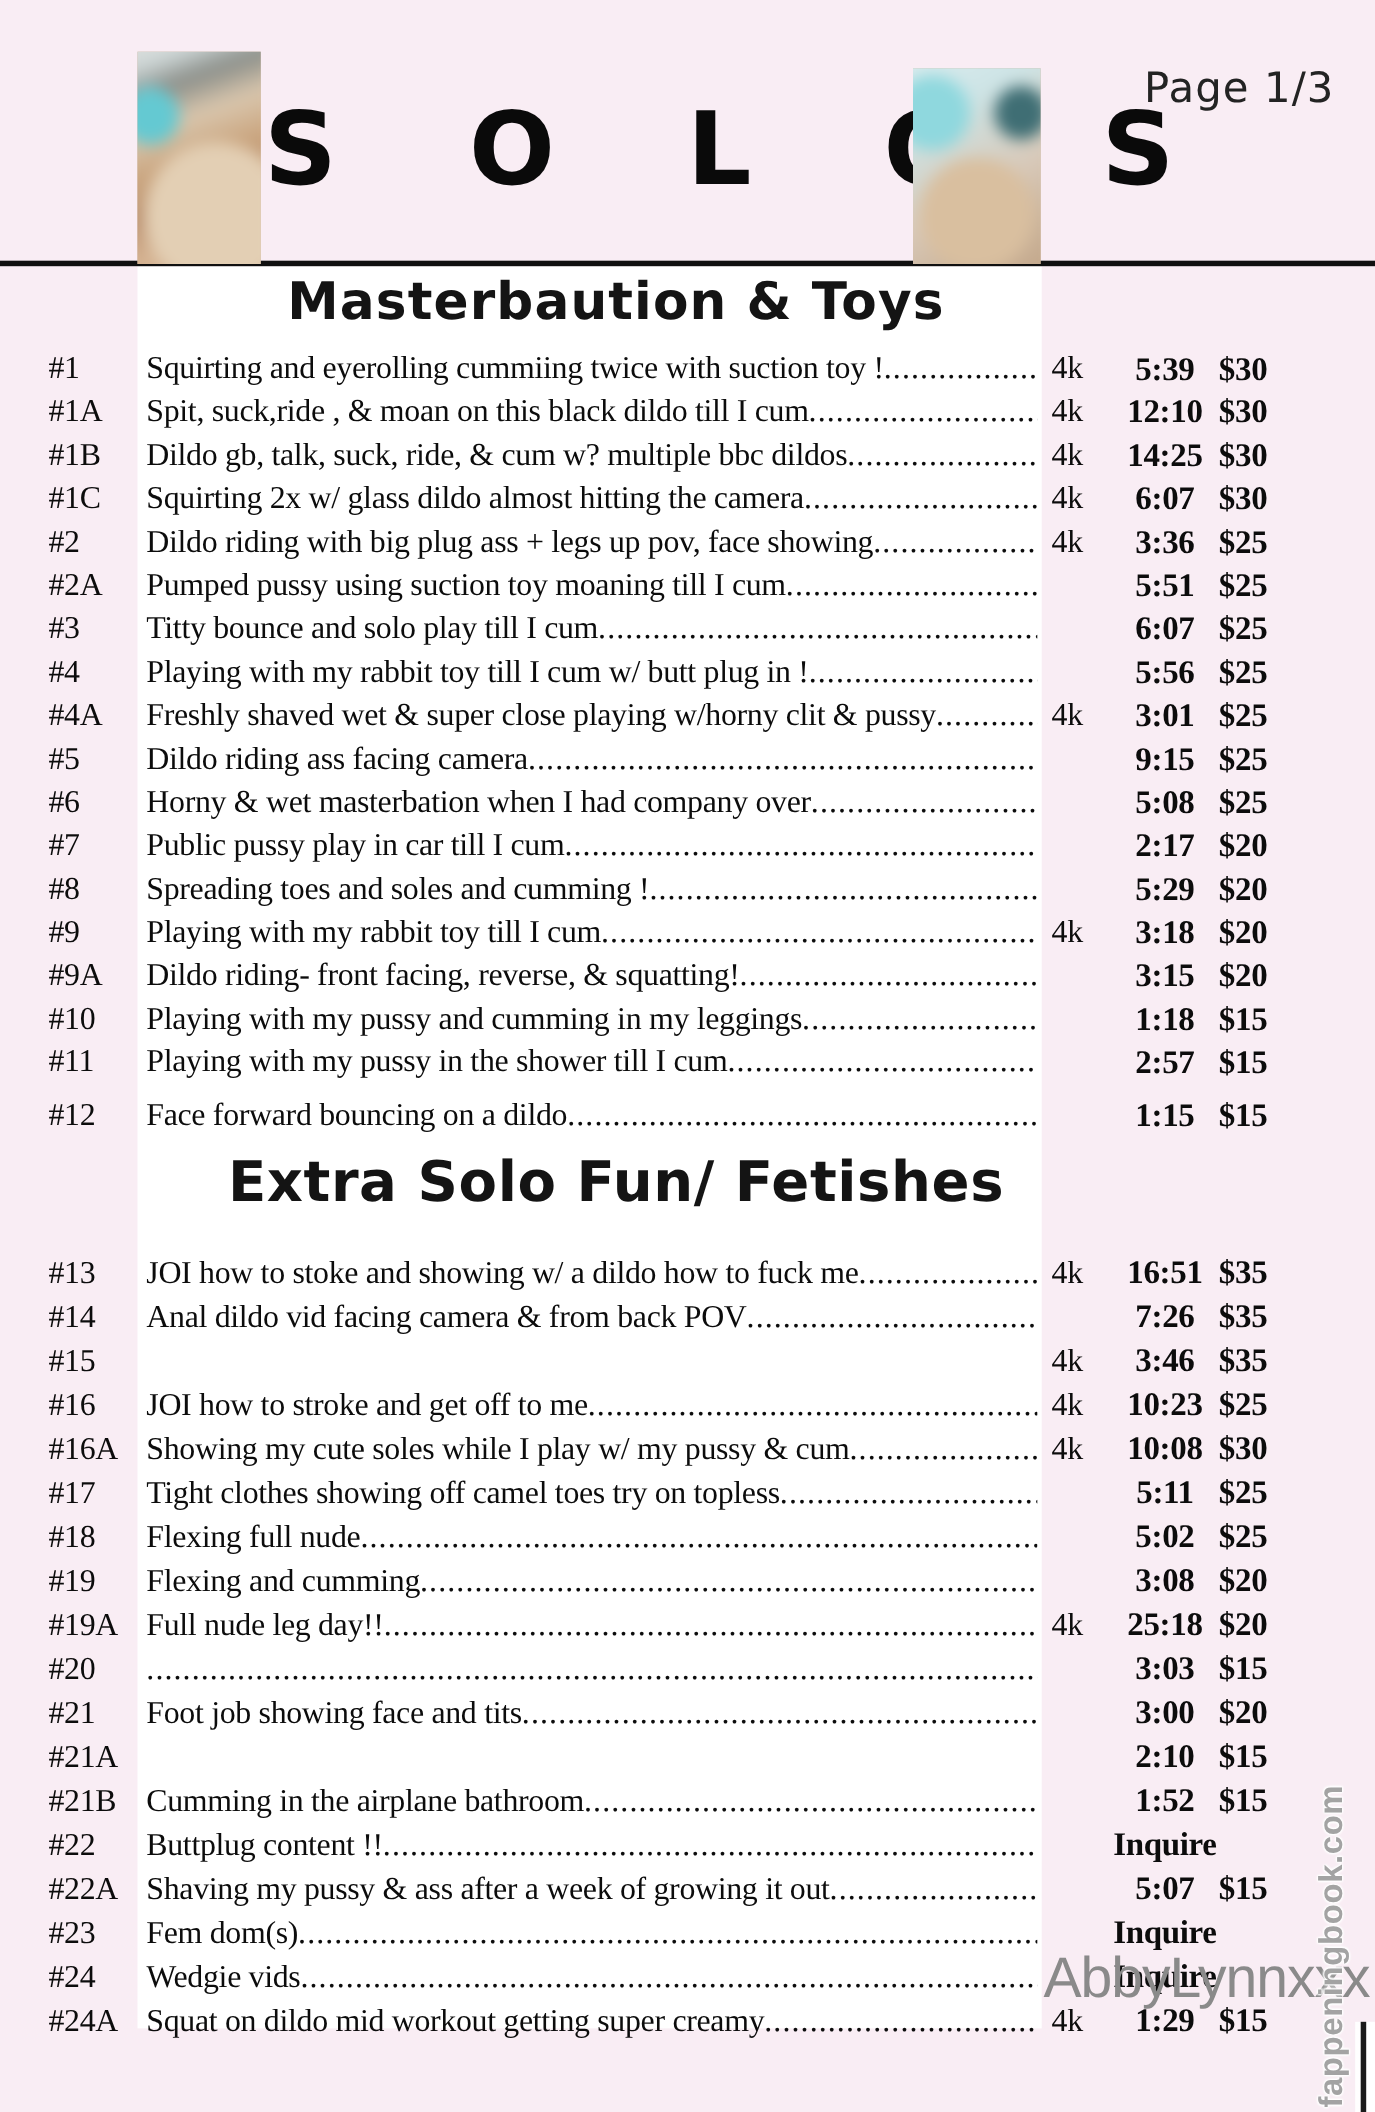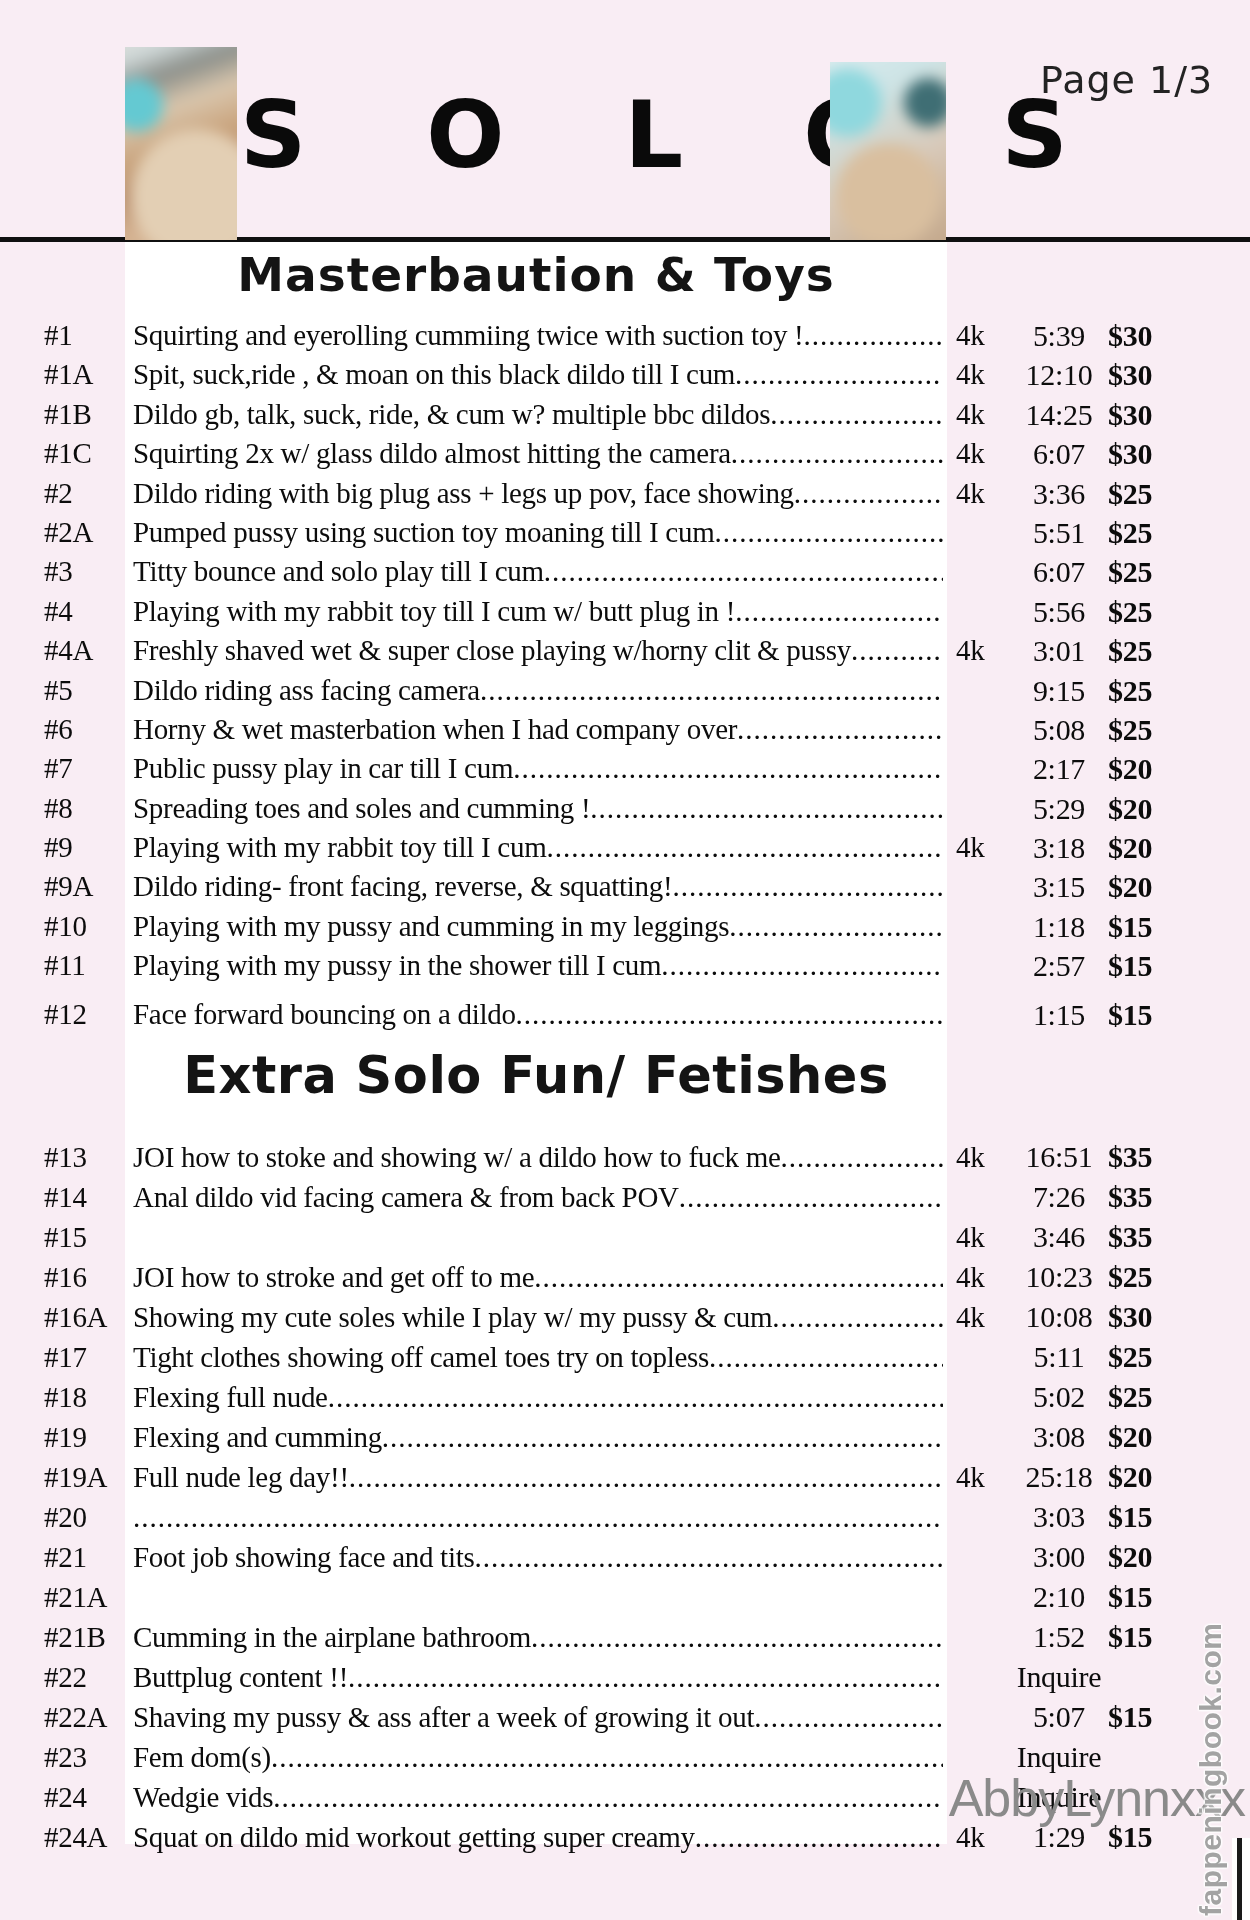--- a/index.html
+++ b/index.html
@@ -21,39 +21,39 @@
       radial-gradient(circle at 62% 72%, #e3cfb4 0 34%, transparent 35%),
       linear-gradient(160deg,#e8e4de 0%,#cfd8d8 14%,#8b8f8a 24%,#d9c6ad 36%,#caa57f 50%,#b98f6e 62%,#d6b493 76%,#c7a687 100%);}
   .photo-right .ph{background:
       radial-gradient(circle at 22% 28%, #8fd8de 0 17%, transparent 18%),
       radial-gradient(circle at 78% 28%, #3f6e74 0 12%, transparent 13%),
       radial-gradient(circle at 50% 70%, #d9bf9f 0 30%, transparent 31%),
       linear-gradient(150deg,#dfeef0 0%,#cde4e6 28%,#d8c9b9 58%,#cbb49b 78%,#bfa183 100%);}
   
   .panel{position:absolute;left:125px;top:242px;width:822px;height:1602px;background:#ffffff;}
   .sec-title{position:absolute;left:125px;width:822px;text-align:center;z-index:2;
-             font-family:"DejaVu Sans",sans-serif;font-weight:700;color:#141414;white-space:nowrap;}
+             font-family:"DejaVu Sans",sans-serif;font-weight:700;color:#141414;white-space:nowrap;padding-left:24px;}
   #sectitle0{top:247px;font-size:47px;letter-spacing:1px;}
   #sectitle1{top:1046px;font-size:51px;letter-spacing:0.5px;}
   
   .rows{position:absolute;left:0;width:1250px;z-index:2;}
   #rows0{top:316px;}
   #rows1{top:1137px;}
   .row{position:relative;height:39.4px;}
   #rows1 .row{height:40px;}
   .row.gap{margin-top:9px;}
   .row>span{position:absolute;top:0;line-height:39.4px;color:#0c0c0c;letter-spacing:-0.3px;}
   #rows1 .row>span{line-height:40px;}
   .rid{left:44px;width:86px;font-size:29px;}
   .descwrap{left:133px;width:810px;font-size:29px;white-space:nowrap;overflow:hidden;}
   .descwrap span{position:static;}
   .dots::after{content:"......................................................................................................................................................................................................................................................................";
                letter-spacing:1px;}
   .k4{left:956px;width:44px;font-size:29px;}
-  .dur{left:1010px;width:98px;text-align:center;font-weight:normal;font-size:30px;}
+  .dur{left:1010px;width:98px;text-align:center;font-weight:bold;font-size:30px;}
   .price{left:1108px;width:62px;font-weight:bold;font-size:30px;}
   
   .namewm{position:absolute;right:5px;top:1768px;z-index:6;
           font-family:"Liberation Sans",sans-serif;font-weight:400;font-size:52px;
           color:#8a8a8a;letter-spacing:-1px;white-space:nowrap;}
   .sidewm{position:absolute;left:1194px;top:1916px;transform-origin:0 0;transform:rotate(-90deg);
           z-index:6;font-family:"Liberation Sans",sans-serif;font-weight:700;font-size:30px;
           color:#a3a3a3;white-space:nowrap;letter-spacing:0.5px;
           text-shadow:0 0 2px #fff,1px 1px 2px #fff,-1px -1px 2px #fff,1px -1px 2px #fff,-1px 1px 2px #fff;}
   .edge-strip{position:absolute;left:1232px;top:1838px;width:18px;height:82px;background:#ffffff;z-index:5;}

